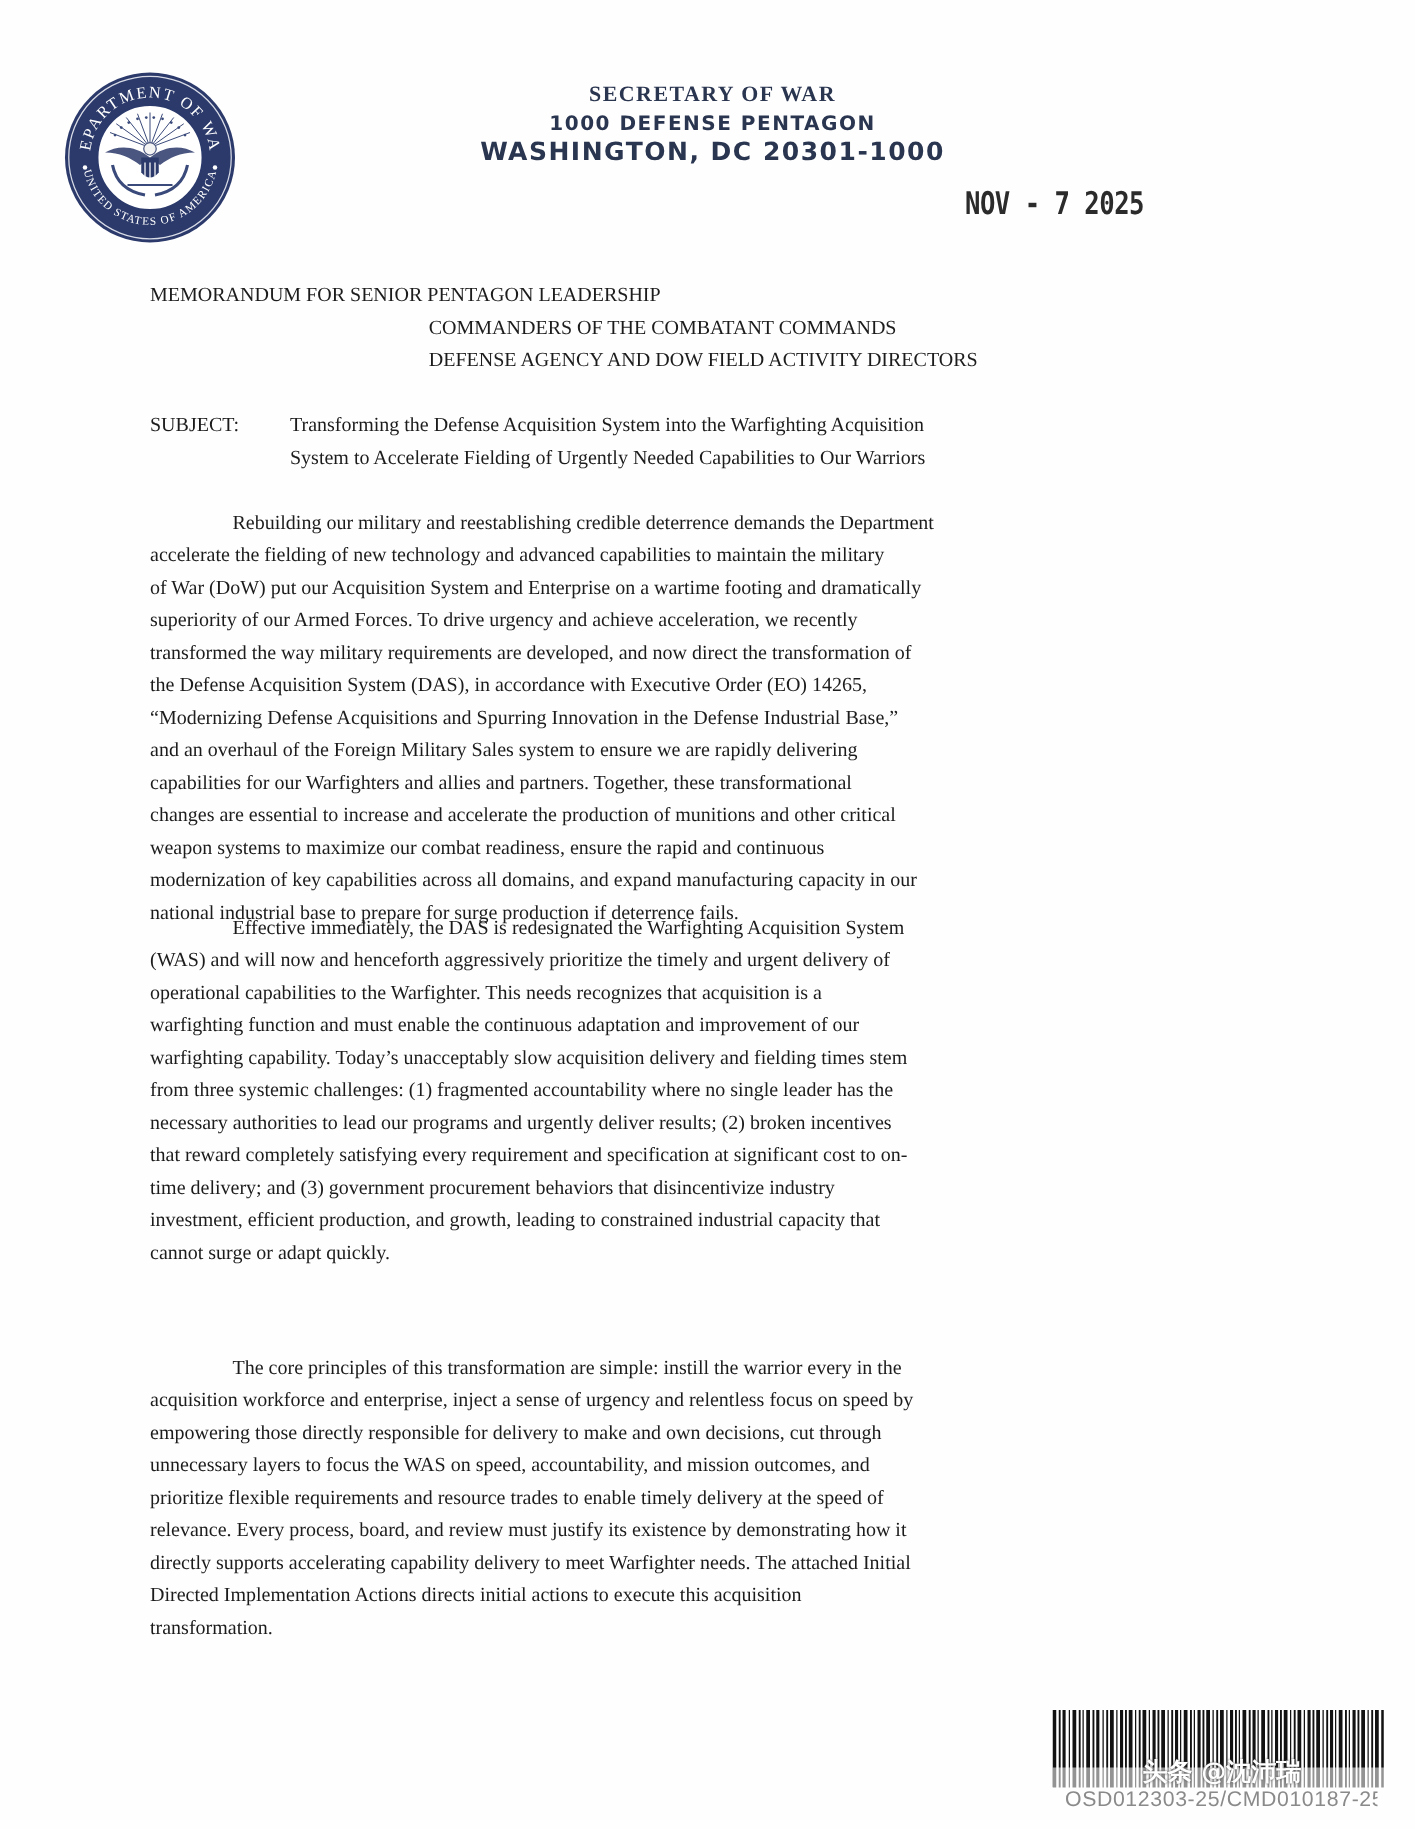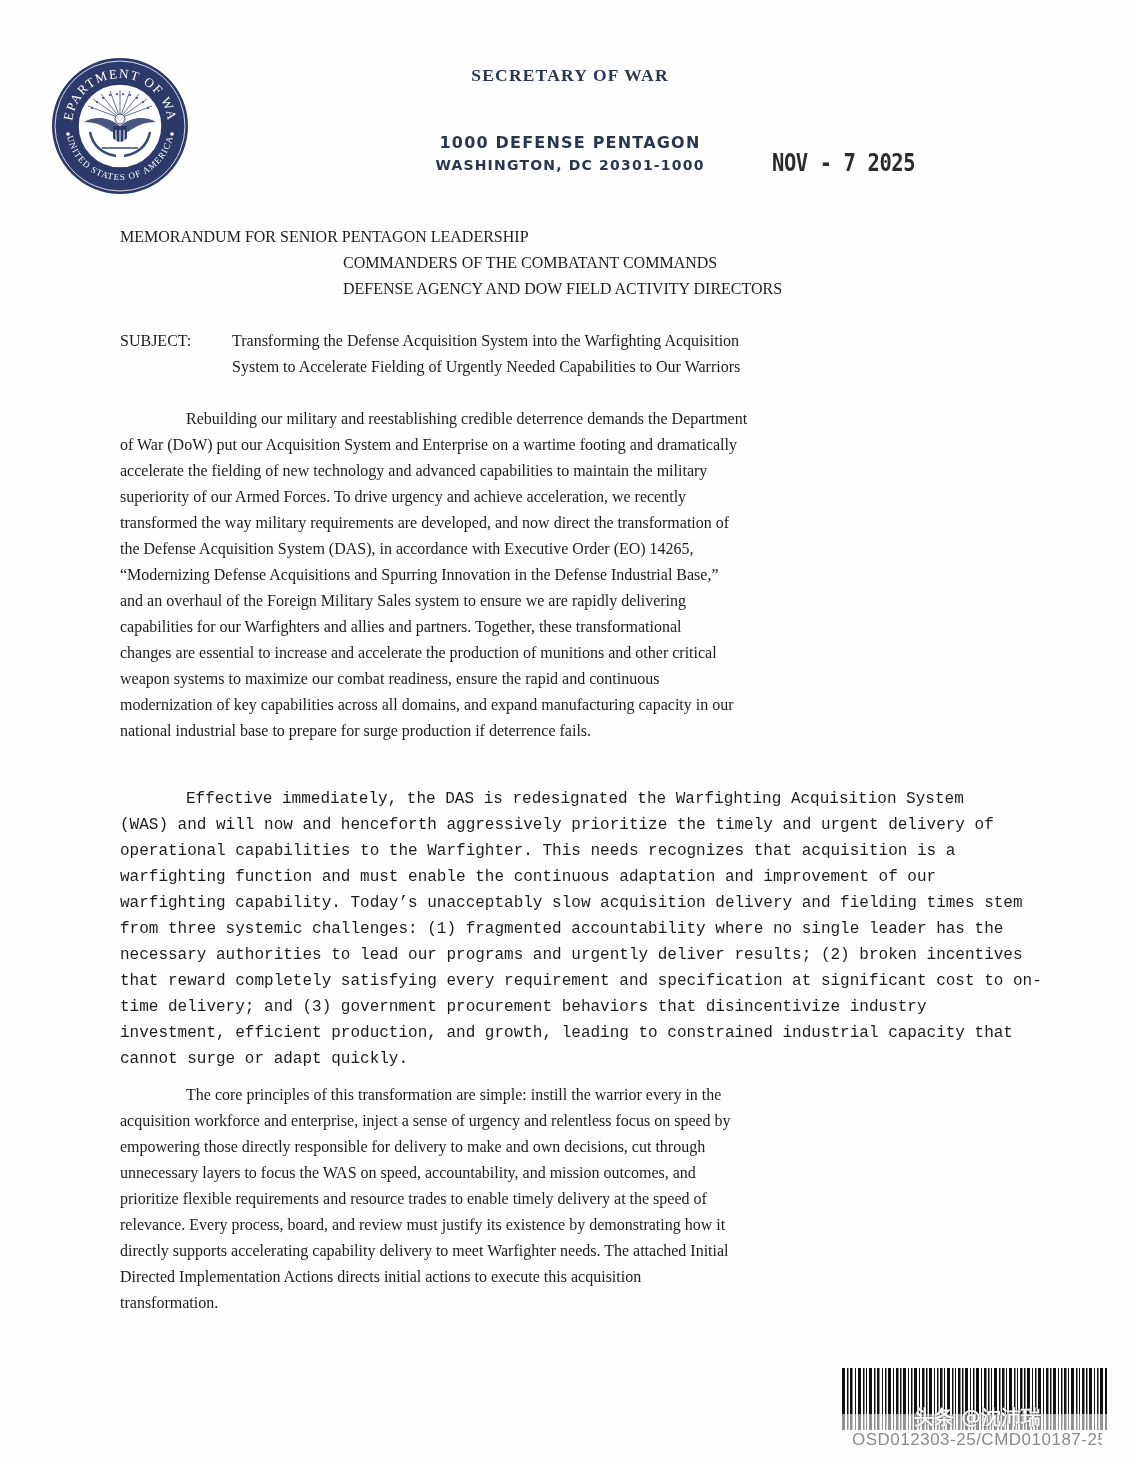--- a/index.html
+++ b/index.html
@@ -4,42 +4,42 @@
   <style>
     html, body { margin: 0; padding: 0; background: #ffffff; }
     body { width: 1132px; height: 1463px; position: relative; overflow: hidden; }
     .page { position: absolute; left: 0; top: 0; width: 1132px; height: 1463px; background: #fefefe; }
 
     .seal { position: absolute; left: 50px; top: 56px; width: 140px; height: 140px; }
 
     .letterhead { position: absolute; left: 330px; top: 64px; width: 480px; text-align: center;
       font-family: "DejaVu Sans", sans-serif; font-weight: bold; color: #2a3550; letter-spacing: 1.2px; }
     .lh1 { font-size: 17.5px; line-height: 23px; font-family: Liberation Serif, serif; }
-    .lh2 { font-size: 16px; line-height: 23px; margin-top: 44px; }
-    .lh3 { font-size: 14px; line-height: 23px; }
+    .lh2 { font-size: 16px; line-height: 23px; }
+    .lh3 { font-size: 20px; line-height: 23px; }
 
     .date-stamp { position: absolute; left: 772px; top: 148px; font-family: "DejaVu Sans Mono", monospace;
       font-weight: bold; font-size: 25px; color: #2b2b2b; letter-spacing: -0.5px; transform: scaleX(0.82); transform-origin: left top; }
 
     .serif { font-family: "Liberation Serif", serif; color: #1c1c1c; font-size: 16px; }
 
     .memo-for { position: absolute; left: 120px; top: 224px; line-height: 26px; }
     .memo-for .row { white-space: nowrap; }
     .memo-for .indent { padding-left: 223px; }
 
     .subject { position: absolute; left: 120px; top: 328px; line-height: 26px; }
     .subject .row { white-space: nowrap; }
     .subject .sub-label { display: inline-block; width: 112px; }
     .subject .indent { padding-left: 112px; }
 
     .para { position: absolute; left: 120px; width: 880px; line-height: 26px; }
     .para .line { white-space: nowrap; }
     .para .first { padding-left: 66px; }
     .p1 { top: 406px; }
-    .p2 { top: 786px; font-family: Liberation Mono, monospace; }
+    .p2 { top: 730px; }
     .p3 { top: 1082px; }
 
     .barcode-area { position: absolute; left: 842px; top: 1368px; width: 268px; height: 90px; }
     .barcode { position: absolute; left: 0; top: 0; width: 266px; height: 62px; }
     .barcode-text { position: absolute; left: 10px; top: 62px; width: 250px; font-family: "Liberation Sans", sans-serif;
       font-size: 17px; color: #8a8a8a; letter-spacing: 0.5px; white-space: nowrap; overflow: hidden; filter: blur(0.4px); }
     .watermark { position: absolute; left: 72px; top: 36px; font-family: "DejaVu Sans", sans-serif; font-size: 20px;
       font-weight: bold; color: #ffffff; text-shadow: 0 0 2px #444; white-space: nowrap; }
   </style>
 </head>
@@ -127,22 +127,22 @@
 
   <div class="subject serif">
     <div class="row">
       <span class="sub-label">SUBJECT:</span><span>Transforming the Defense Acquisition System into the Warfighting Acquisition</span>
     </div>
     <div class="row indent">System to Accelerate Fielding of Urgently Needed Capabilities to Our Warriors</div>
   </div>
 
   <div class="para p1 serif">
     <div class="line first">Rebuilding our military and reestablishing credible deterrence demands the Department</div>
+    <div class="line">accelerate the fielding of new technology and advanced capabilities to maintain the military</div>
     <div class="line">of War (DoW) put our Acquisition System and Enterprise on a wartime footing and dramatically</div>
-    <div class="line">accelerate the fielding of new technology and advanced capabilities to maintain the military</div>
     <div class="line">superiority of our Armed Forces.  To drive urgency and achieve acceleration, we recently</div>
     <div class="line">transformed the way military requirements are developed, and now direct the transformation of</div>
     <div class="line">the Defense Acquisition System (DAS), in accordance with Executive Order (EO) 14265,</div>
     <div class="line">“Modernizing Defense Acquisitions and Spurring Innovation in the Defense Industrial Base,”</div>
     <div class="line">and an overhaul of the Foreign Military Sales system to ensure we are rapidly delivering</div>
     <div class="line">capabilities for our Warfighters and allies and partners.  Together, these transformational</div>
     <div class="line">changes are essential to increase and accelerate the production of munitions and other critical</div>
     <div class="line">weapon systems to maximize our combat readiness, ensure the rapid and continuous</div>
     <div class="line">modernization of key capabilities across all domains, and expand manufacturing capacity in our</div>
     <div class="line">national industrial base to prepare for surge production if deterrence fails.</div>

